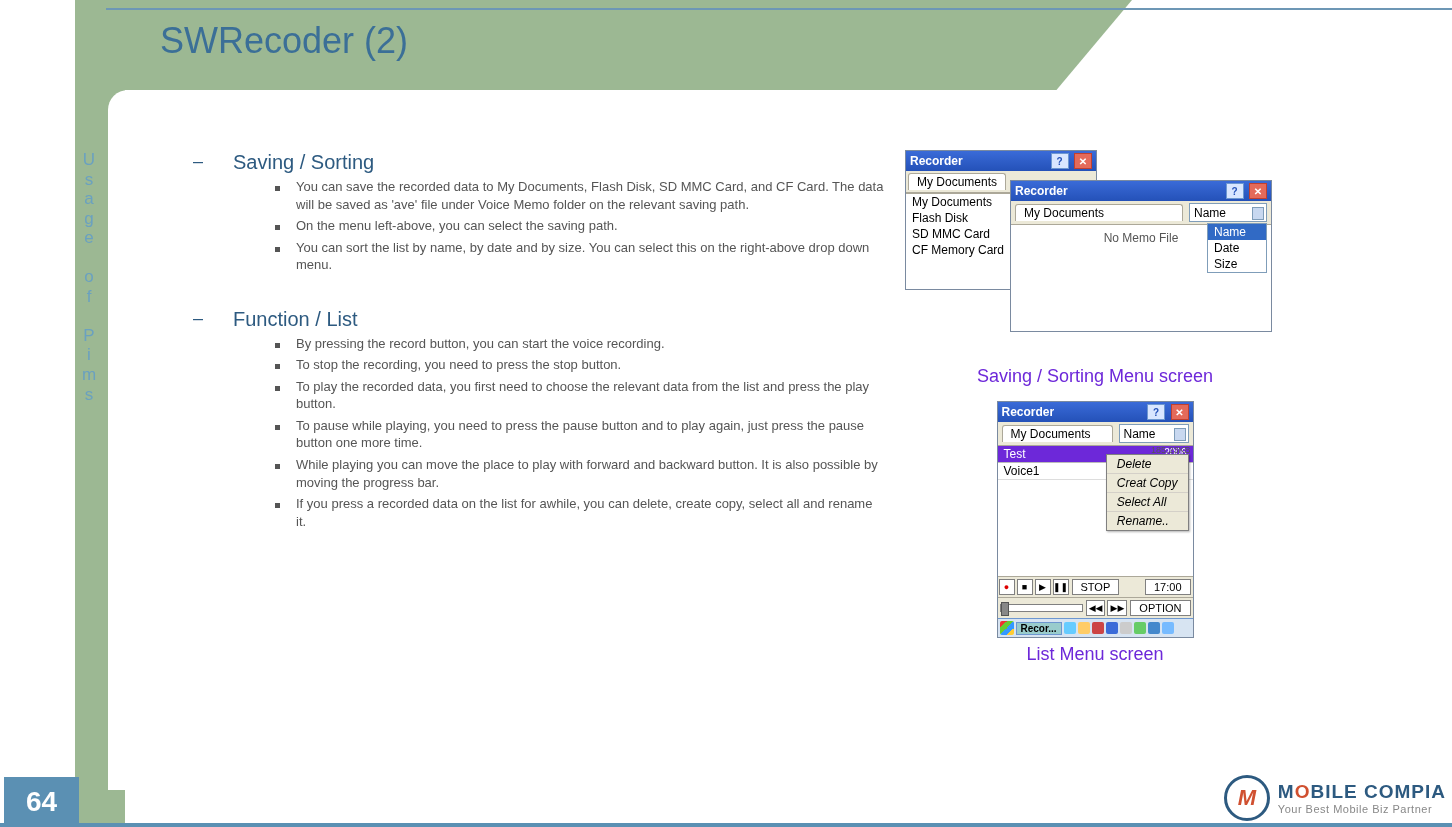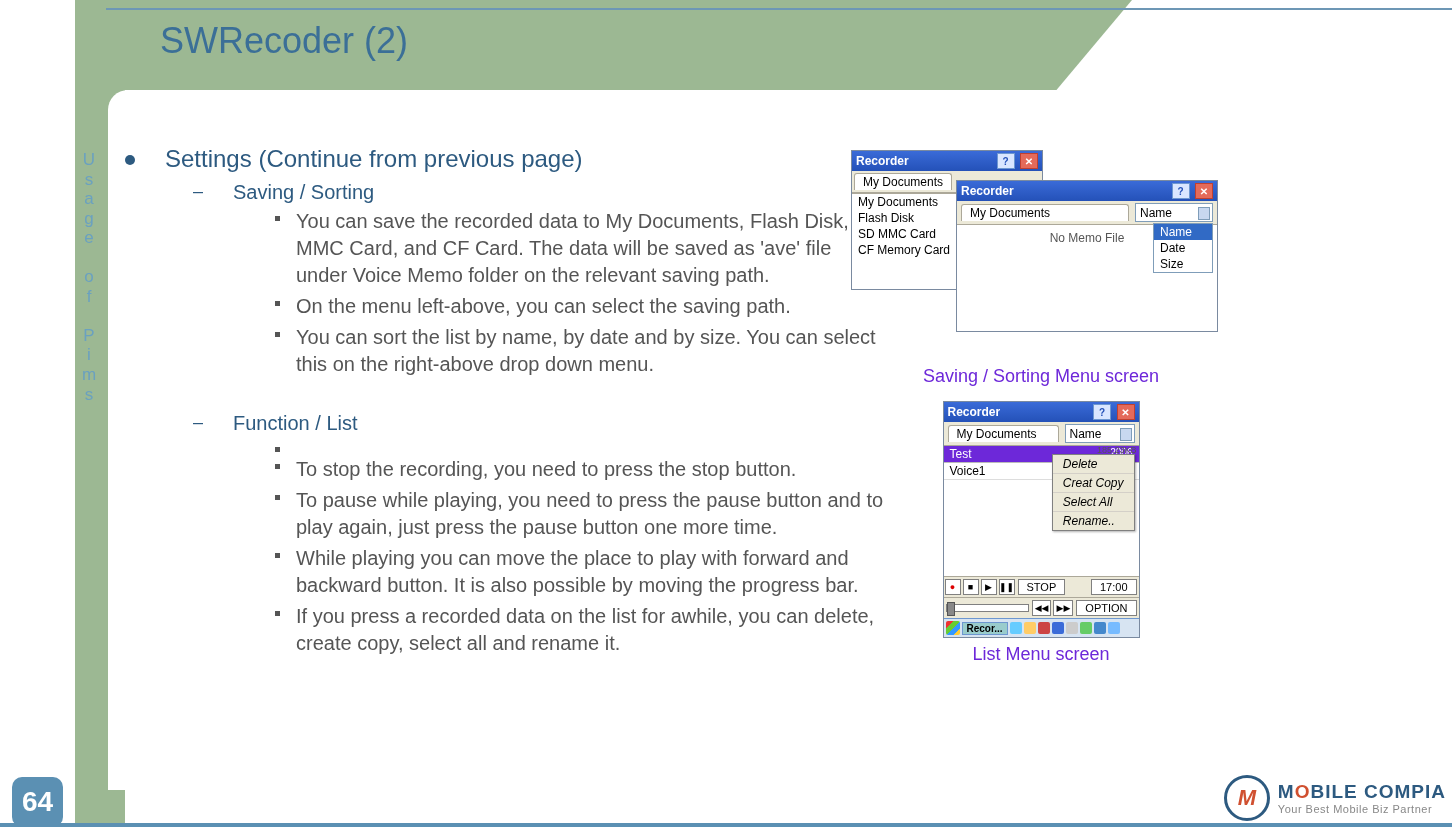--- a/index.html
+++ b/index.html
@@ -84,33 +84,32 @@
     color: #6aa1c0;
     line-height: 1.15;
     text-align: center;
     z-index: 4;
     letter-spacing: 0;
     word-break: break-all;
   }
 
   .page-number {
     position: absolute;
-    left: 12px;
+    left: 4px;
     bottom: 0;
-    width: 51px;
+    width: 75px;
     height: 50px;
     background: #5b90b3;
     color: #fff;
     font-size: 28px;
     font-weight: bold;
     display: flex;
     align-items: center;
     justify-content: center;
     z-index: 5;
-    border-radius: 10px;
   }
   .page-strip {
     position: absolute;
     left:0;
     bottom:0;
     height:4px;
     width:1452px;
     background:#5b90b3;
     z-index:4;
   }
@@ -145,26 +144,26 @@
   }
   .b2 .dash { color:#2d5a80; font-size:18px; flex-shrink:0; width:20px; }
   .b2 .txt { margin-left: 20px; font-size: 20px; color:#2d5a80; }
   .b3 {
     display:flex;
     margin-left: 150px;
     margin-top:4px;
     margin-bottom:4px;
   }
   .b3 .sq { width:5px; height:5px; background:#555; margin-top:8px; flex-shrink:0;}
-  .b3 .txt { margin-left: 16px; font-size: 20px; color:#555; line-height:1.35; }
+  .b3 .txt { margin-left: 16px; font-size: 13px; color:#555; line-height:1.35; }
 
   
   .shots {
     position: absolute;
-    left: 851px;
+    left: 905px;
     top: 150px;
     width: 380px;
     z-index: 3;
   }
   .caption {
     text-align: center;
     color: #6d28d9;
     font-size: 18px;
     margin-top: 6px;
     margin-bottom: 14px;
@@ -348,24 +347,20 @@
 <div class="white-panel"></div>
 
 <div class="vertical-text">
   U<br>s<br>a<br>g<br>e<br><br>o<br>f<br><br>P<br>i<br>m<br>s
 </div>
 
 <div class="page-strip"></div>
 <div class="page-number">64</div>
 
 <div class="content">
-  <div class="b1">
-    <span class="dot"></span>
-    <span class="txt">Settings (Continue from previous page)</span>
-  </div>
 
   <div class="b2">
     <span class="dash">–</span>
     <span class="txt">Saving / Sorting</span>
   </div>
   <div class="b3">
       <span class="sq"></span>
       <span class="txt">You can save the recorded data to My Documents, Flash Disk, SD MMC Card, and CF Card. The data will be saved as 'ave' file under Voice Memo folder on the relevant saving path.</span>
     </div>
   <div class="b3">
@@ -378,24 +373,29 @@
     </div>
 
   <div style="height:24px"></div>
 
   <div class="b2">
     <span class="dash">–</span>
     <span class="txt">Function  / List</span>
   </div>
   <div class="b3">
       <span class="sq"></span>
+      <span class="txt">By pressing the record button, you can start the voice recording.</span>
     </div>
   <div class="b3">
       <span class="sq"></span>
       <span class="txt">To stop the recording, you need to press the stop button.</span>
+    </div>
+  <div class="b3">
+      <span class="sq"></span>
+      <span class="txt">To play the recorded data, you first need to choose the relevant data from the list and press the play button.</span>
     </div>
   <div class="b3">
       <span class="sq"></span>
       <span class="txt">To pause while playing, you need to press the pause button and to play again, just press the pause button one more time.</span>
     </div>
   <div class="b3">
       <span class="sq"></span>
       <span class="txt">While playing you can move the place to play with forward and backward button. It is also possible by moving the progress bar.</span>
     </div>
   <div class="b3">

